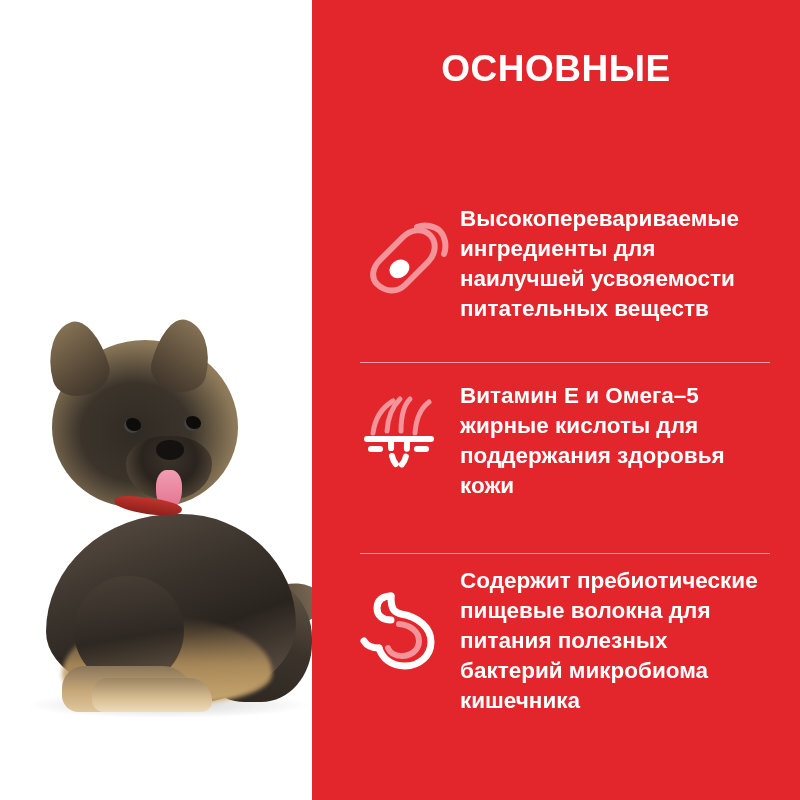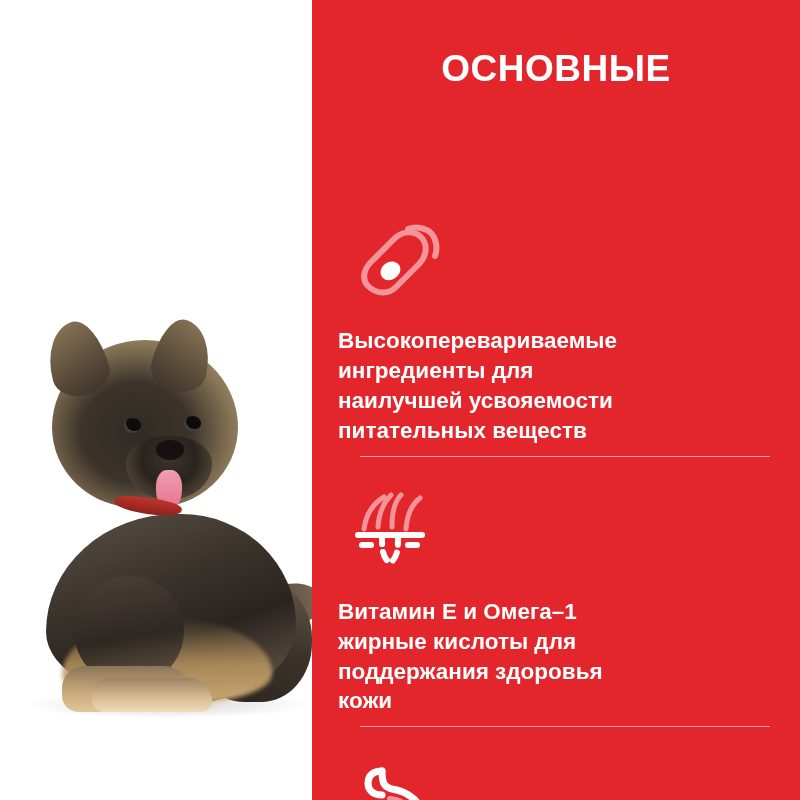--- a/index.html
+++ b/index.html
@@ -170,21 +170,20 @@
   .benefits {
     position: absolute;
     left: 0; top: 182px;
     width: 488px;
   }
   .benefit {
     display: flex;
     align-items: flex-start;
     padding: 0 26px 0 26px;
     min-height: 170px;
-    flex-direction: column;
   }
   .benefit .icon-wrap {
     flex: 0 0 122px;
     display: flex;
     justify-content: center;
     align-items: center;
     padding-top: 14px;
   }
   .benefit .text {
     color: #ffffff;
@@ -256,31 +255,32 @@
             <path d="M26 46 C28 31 36 20 46 14" stroke="#f2949a" stroke-width="5" stroke-linecap="round"></path>
             <path d="M40 44 C41 29 46 19 53 12" stroke="#f2949a" stroke-width="5" stroke-linecap="round"></path>
             <path d="M54 44 C54 29 57 18 63 12" stroke="#f2949a" stroke-width="5" stroke-linecap="round"></path>
             <path d="M68 46 C69 32 74 21 82 15" stroke="#f2949a" stroke-width="5" stroke-linecap="round"></path>
             <path d="M20 52 H84" stroke="#ffffff" stroke-width="6" stroke-linecap="round"></path>
             <path d="M44 52 C44 66 44 74 52 80 C60 74 60 66 60 52" stroke="#ffffff" stroke-width="6" stroke-linecap="round" stroke-dasharray="9 8" fill="none"></path>
             <path d="M24 62 H34" stroke="#ffffff" stroke-width="6" stroke-linecap="round" stroke-dasharray="9 8"></path>
             <path d="M70 62 H80" stroke="#ffffff" stroke-width="6" stroke-linecap="round" stroke-dasharray="9 8"></path>
           </svg>
         </div>
-        <div class="text">Витамин Е и Омега–1 жирные кислоты для поддержания здоровья кожи</div>
+        <div class="text">Витамин Е и Омега–5 жирные кислоты для поддержания здоровья кожи</div>
       </div>
 
       <div class="divider"></div>
 
       <div class="benefit b3">
         <div class="icon-wrap">
           <svg width="104" height="104" viewBox="0 0 104 104" fill="none" aria-hidden="true">
             <path d="M44 18 C44 30 46 34 54 36 C72 39 84 50 84 64 C84 78 72 88 58 88 C44 88 35 80 32 70" stroke="#ffffff" stroke-width="7" stroke-linecap="round" fill="none"></path>
             <path d="M44 18 C36 18 30 22 30 30 C30 38 36 42 44 42" stroke="#ffffff" stroke-width="7" stroke-linecap="round" fill="none"></path>
             <path d="M32 70 C26 70 20 68 17 63" stroke="#ffffff" stroke-width="7" stroke-linecap="round" fill="none"></path>
             <path d="M52 46 C64 47 72 54 72 63 C72 72 64 78 55 78 C48 78 43 75 41 70" stroke="#f2949a" stroke-width="6" stroke-linecap="round" fill="none"></path>
           </svg>
         </div>
+        <div class="text">Содержит пребиотические пищевые волокна для питания полезных бактерий микробиома кишечника</div>
       </div>
 
     </div>
   </div>
 </div>
 
 </body></html>

